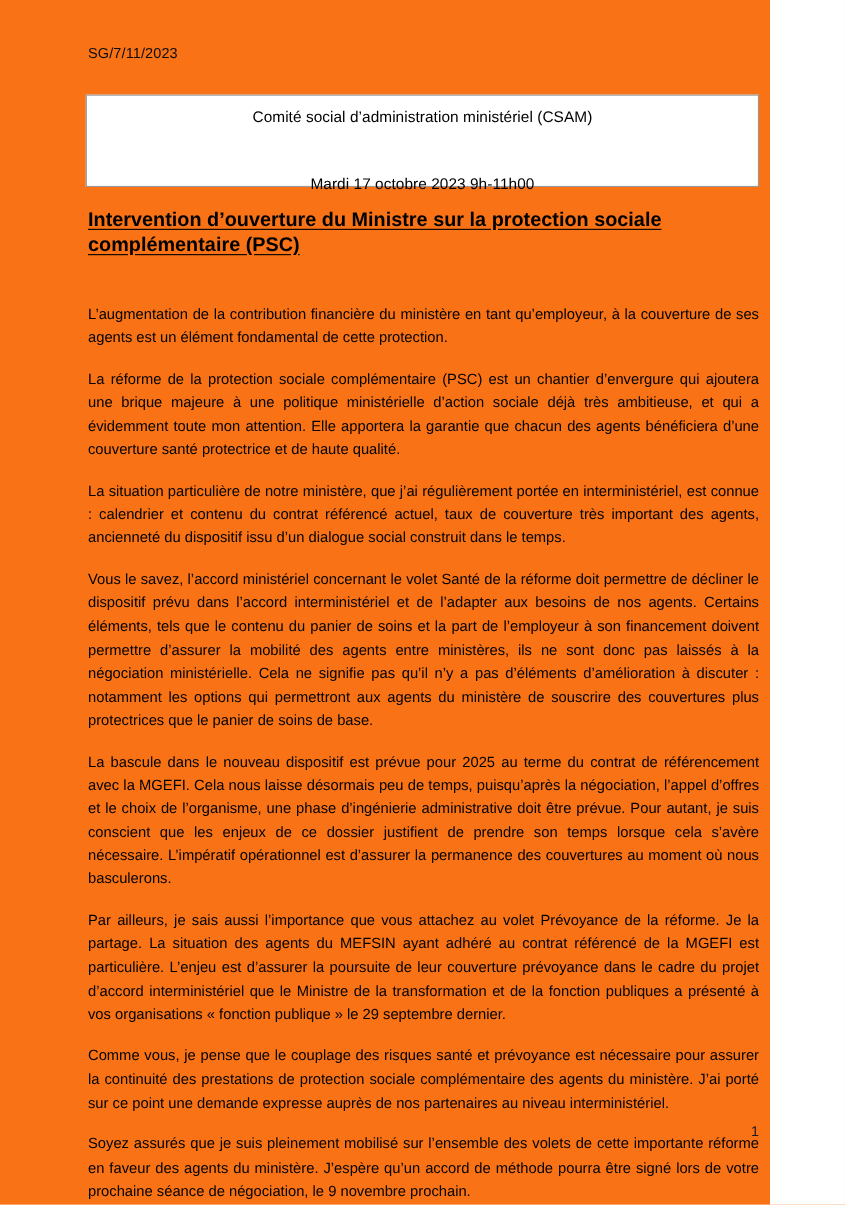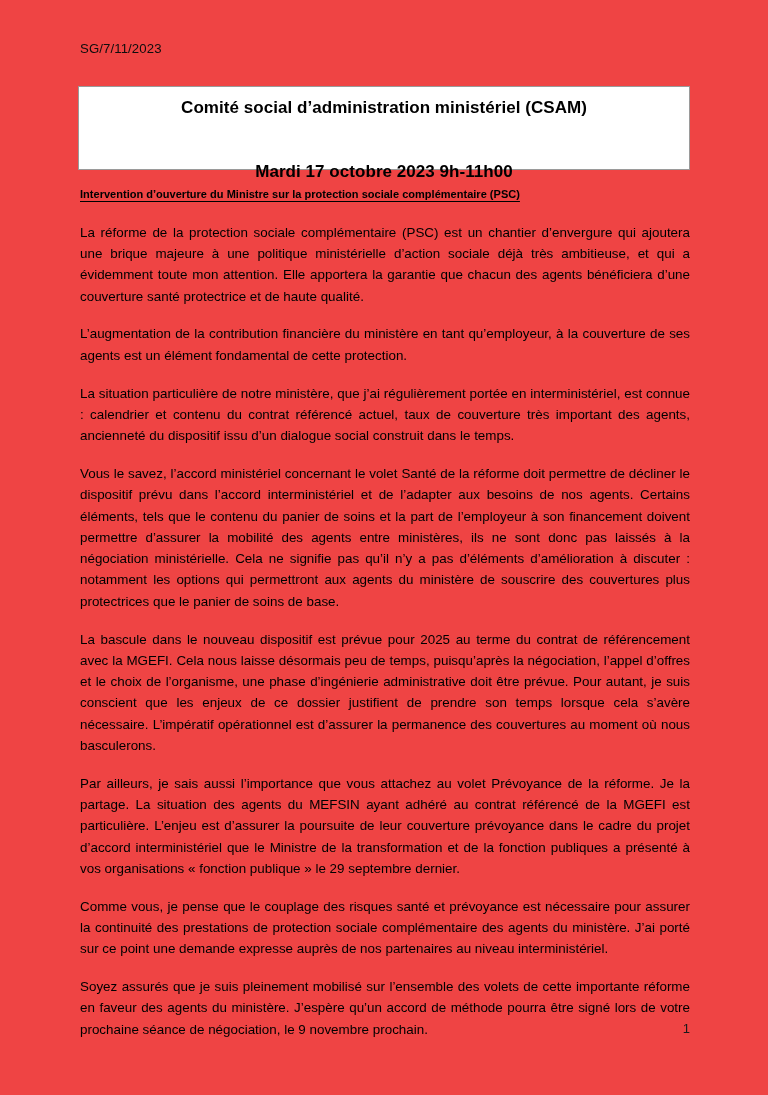--- a/index.html
+++ b/index.html
@@ -11,23 +11,23 @@
     width: 768px;
     height: 1095px;
     font-family: "Liberation Sans", sans-serif;
     color: #000000;
     position: relative;
     overflow: hidden;
   }
 
   .page {
     position: relative;
-    width: 768px;
+    width: 700px;
     height: 1095px;
-    background: #ef4444;
+    background: #f97316;
     box-sizing: border-box;
   }
 
   
   .doc-header {
     position: absolute;
     top: 41px;
     left: 80px;
     font-size: 13.2px;
     letter-spacing: 0.1px;
@@ -44,45 +44,45 @@
     height: 84px;
     border: 1px solid #9a9a9a;
     box-sizing: border-box;
     background: #ffffff;
   }
   .title-box-inner {
     padding-top: 11px;
     text-align: center;
   }
   .title-line {
-    font-size: 17px;
-    font-weight: bold;
+    font-size: 14px;
+    font-weight: normal;
     color: #000000;
     letter-spacing: 0.05px;
     line-height: 1.2;
   }
   .title-line.second {
     margin-top: 44px;
   }
 
   
   .content {
     position: absolute;
     top: 188px;
     left: 80px;
     width: 610px;
   }
 
   .section-heading {
-    font-size: 11px;
+    font-size: 18px;
     font-weight: bold;
     text-decoration: underline;
     text-underline-offset: 2.5px;
     letter-spacing: 0.02px;
-    margin: 0 0 20px 0;
+    margin: 0 0 42px 0;
     line-height: 1.25;
   }
 
   p.body-par {
     font-size: 13.4px;
     line-height: 21.3px;
     text-align: justify;
     text-justify: inter-word;
     margin: 0 0 16.5px 0;
     letter-spacing: 0.005px;
@@ -115,22 +115,22 @@
   <div class="title-box">
     <div class="title-box-inner">
       <div class="title-line">Comité social d’administration ministériel (CSAM)</div>
       <div class="title-line second">Mardi 17 octobre 2023 9h-11h00</div>
     </div>
   </div>
 
   <div class="content">
     <div class="section-heading">Intervention d’ouverture du Ministre sur la protection sociale complémentaire (PSC)</div>
 
+    <p class="body-par">L’augmentation de la contribution financière du ministère en tant qu’employeur, à la couverture de ses agents est un élément fondamental de cette protection.</p>
     <p class="body-par">La réforme de la protection sociale complémentaire (PSC) est un chantier d’envergure qui ajoutera une brique majeure à une politique ministérielle d’action sociale déjà très ambitieuse, et qui a évidemment toute mon attention. Elle apportera la garantie que chacun des agents bénéficiera d’une couverture santé protectrice et de haute qualité.</p>
-    <p class="body-par">L’augmentation de la contribution financière du ministère en tant qu’employeur, à la couverture de ses agents est un élément fondamental de cette protection.</p>
     <p class="body-par">La situation particulière de notre ministère, que j’ai régulièrement portée en interministériel, est connue : calendrier et contenu du contrat référencé actuel, taux de couverture très important des agents, ancienneté du dispositif issu d’un dialogue social construit dans le temps.</p>
     <p class="body-par">Vous le savez, l’accord ministériel concernant le volet Santé de la réforme doit permettre de décliner le dispositif prévu dans l’accord interministériel et de l’adapter aux besoins de nos agents. Certains éléments, tels que le contenu du panier de soins et la part de l’employeur à son financement doivent permettre d’assurer la mobilité des agents entre ministères, ils ne sont donc pas laissés à la négociation ministérielle. Cela ne signifie pas qu’il n’y a pas d’éléments d’amélioration à discuter : notamment les options qui permettront aux agents du ministère de souscrire des couvertures plus protectrices que le panier de soins de base.</p>
     <p class="body-par">La bascule dans le nouveau dispositif est prévue pour 2025 au terme du contrat de référencement avec la MGEFI. Cela nous laisse désormais peu de temps, puisqu’après la négociation, l’appel d’offres et le choix de l’organisme, une phase d’ingénierie administrative doit être prévue. Pour autant, je suis conscient que les enjeux de ce dossier justifient de prendre son temps lorsque cela s’avère nécessaire. L’impératif opérationnel est d’assurer la permanence des couvertures au moment où nous basculerons.</p>
     <p class="body-par">Par ailleurs, je sais aussi l’importance que vous attachez au volet Prévoyance de la réforme. Je la partage. La situation des agents du MEFSIN ayant adhéré au contrat référencé de la MGEFI est particulière. L’enjeu est d’assurer la poursuite de leur couverture prévoyance dans le cadre du projet d’accord interministériel que le Ministre de la transformation et de la fonction publiques a présenté à vos organisations « fonction publique » le 29 septembre dernier.</p>
     <p class="body-par">Comme vous, je pense que le couplage des risques santé et prévoyance est nécessaire pour assurer la continuité des prestations de protection sociale complémentaire des agents du ministère. J’ai porté sur ce point une demande expresse auprès de nos partenaires au niveau interministériel.</p>
     <p class="body-par">Soyez assurés que je suis pleinement mobilisé sur l’ensemble des volets de cette importante réforme en faveur des agents du ministère. J’espère qu’un accord de méthode pourra être signé lors de votre prochaine séance de négociation, le 9 novembre prochain.</p>
   </div>
 
   <div class="page-number">1</div>
 

